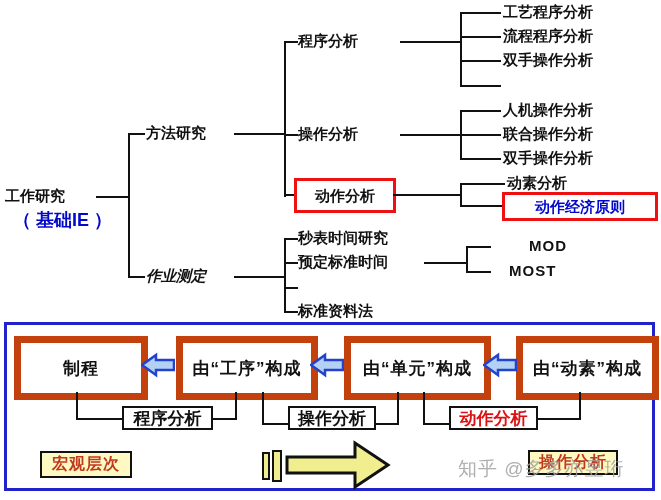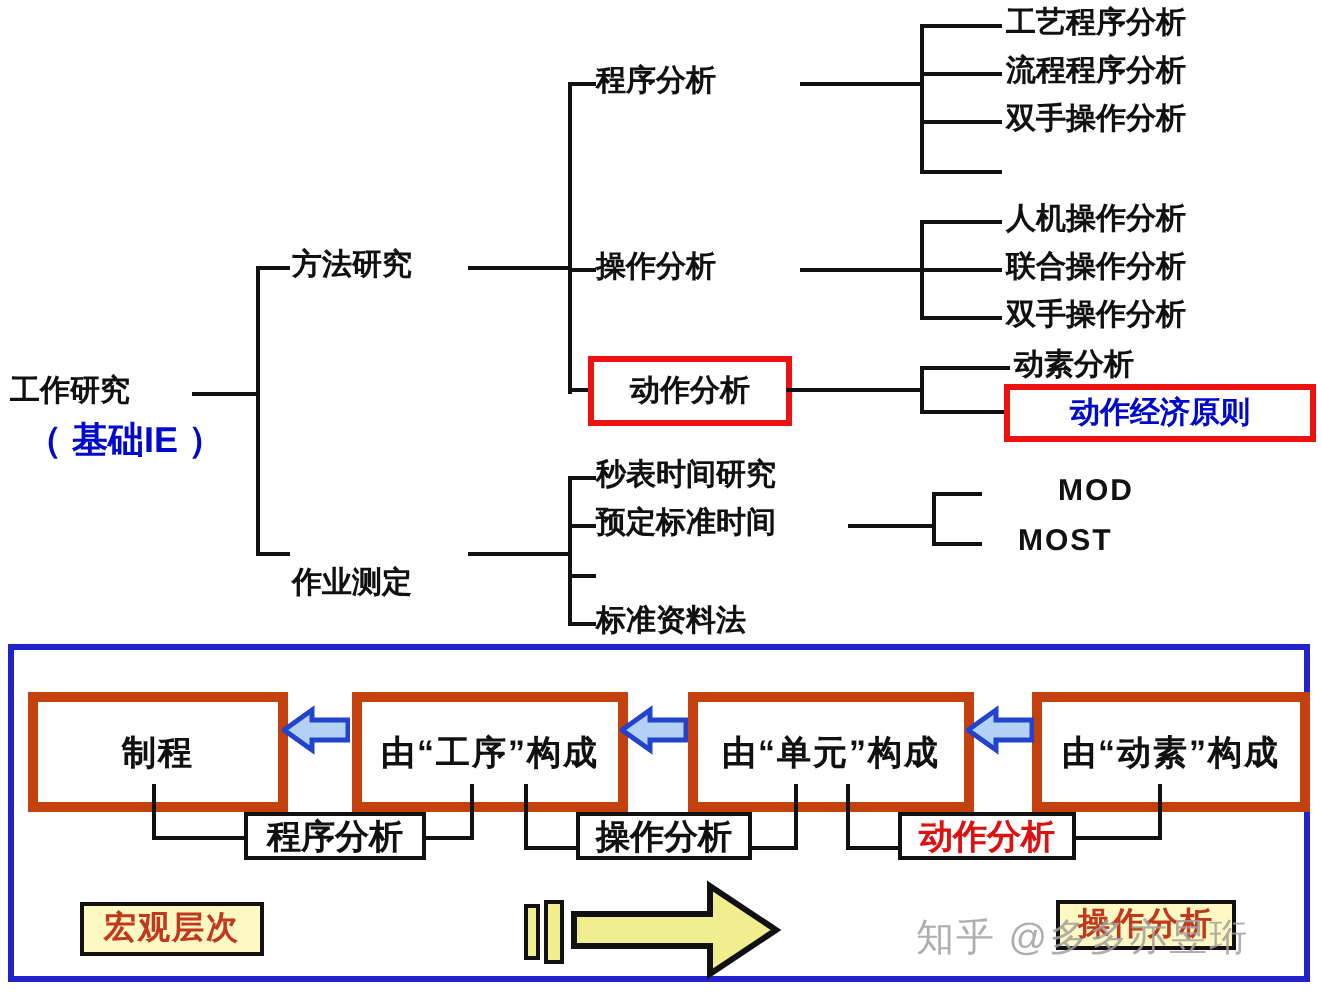--- a/index.html
+++ b/index.html
@@ -6,42 +6,42 @@
   #canvas{
     position:relative;width:661px;height:500px;background:#ffffff;overflow:hidden;
     font-family:"Liberation Sans","DejaVu Sans",sans-serif;
   }
   .t{position:absolute;font-weight:bold;font-size:15px;color:#111;white-space:nowrap;line-height:20px;}
   .blue{color:#0008cc;}
   .hl{position:absolute;height:2px;background:#111;}
   .vl{position:absolute;width:2px;background:#111;}
   .redbox{position:absolute;border:3px solid #ee1111;background:#fff;display:flex;align-items:center;justify-content:center;}
   .panel{position:absolute;left:4px;top:322px;width:645px;height:163px;border:3px solid #2222cc;background:#fff;}
-  .fbox{position:absolute;top:346px;height:50px;border:5px solid #c2410c;background:#fff;display:flex;align-items:center;justify-content:center;font-weight:bold;font-size:17px;letter-spacing:1px;color:#111;}
+  .fbox{position:absolute;top:336px;height:50px;border:7px solid #c2410c;background:#fff;display:flex;align-items:center;justify-content:center;font-weight:bold;font-size:17px;letter-spacing:1px;color:#111;}
   .lbox{position:absolute;top:406px;height:20px;border:2px solid #111;background:#fff;display:flex;align-items:center;justify-content:center;font-weight:bold;font-size:17px;color:#111;}
   .tag{position:absolute;border:2px solid #111;background:#fef9c3;display:flex;align-items:center;justify-content:center;font-weight:bold;font-size:16px;color:#c0391f;letter-spacing:1px;}
   .bar{position:absolute;background:#f0ee8e;border:2px solid #111;}
   .arrow-svg{position:absolute;}
   #watermark{position:absolute;left:458px;top:456px;font-size:19px;color:rgba(160,160,160,.85);font-weight:normal;letter-spacing:1px;z-index:9;white-space:nowrap;}
 </style>
 </head>
 <body>
 
 <div id="canvas">
 
   <div class="t" style="left:5px;top:186px;">工作研究</div>
   <div class="t blue" style="left:13px;top:210px;font-size:18px;">（ 基础IE ）</div>
 
   <div class="hl" style="left:96px;top:196px;width:33px;"></div>
   <div class="vl" style="left:128px;top:133px;height:145px;"></div>
   <div class="hl" style="left:128px;top:133px;width:17px;"></div>
   <div class="hl" style="left:128px;top:276px;width:17px;"></div>
 
   <div class="t" style="left:146px;top:123px;">方法研究</div>
-  <div class="t" style="left:146px;top:282px;">作业测定</div>
+  <div class="t" style="left:146px;top:266px;font-style:italic;">作业测定</div>
 
   <div class="hl" style="left:234px;top:133px;width:52px;"></div>
   <div class="vl" style="left:284px;top:41px;height:156px;"></div>
   <div class="hl" style="left:284px;top:41px;width:14px;"></div>
   <div class="hl" style="left:284px;top:134px;width:14px;"></div>
   <div class="hl" style="left:284px;top:194px;width:11px;"></div>
 
   <div class="t" style="left:298px;top:31px;">程序分析</div>
   <div class="t" style="left:298px;top:124px;">操作分析</div>
   <div class="redbox" style="left:294px;top:178px;width:96px;height:29px;">

